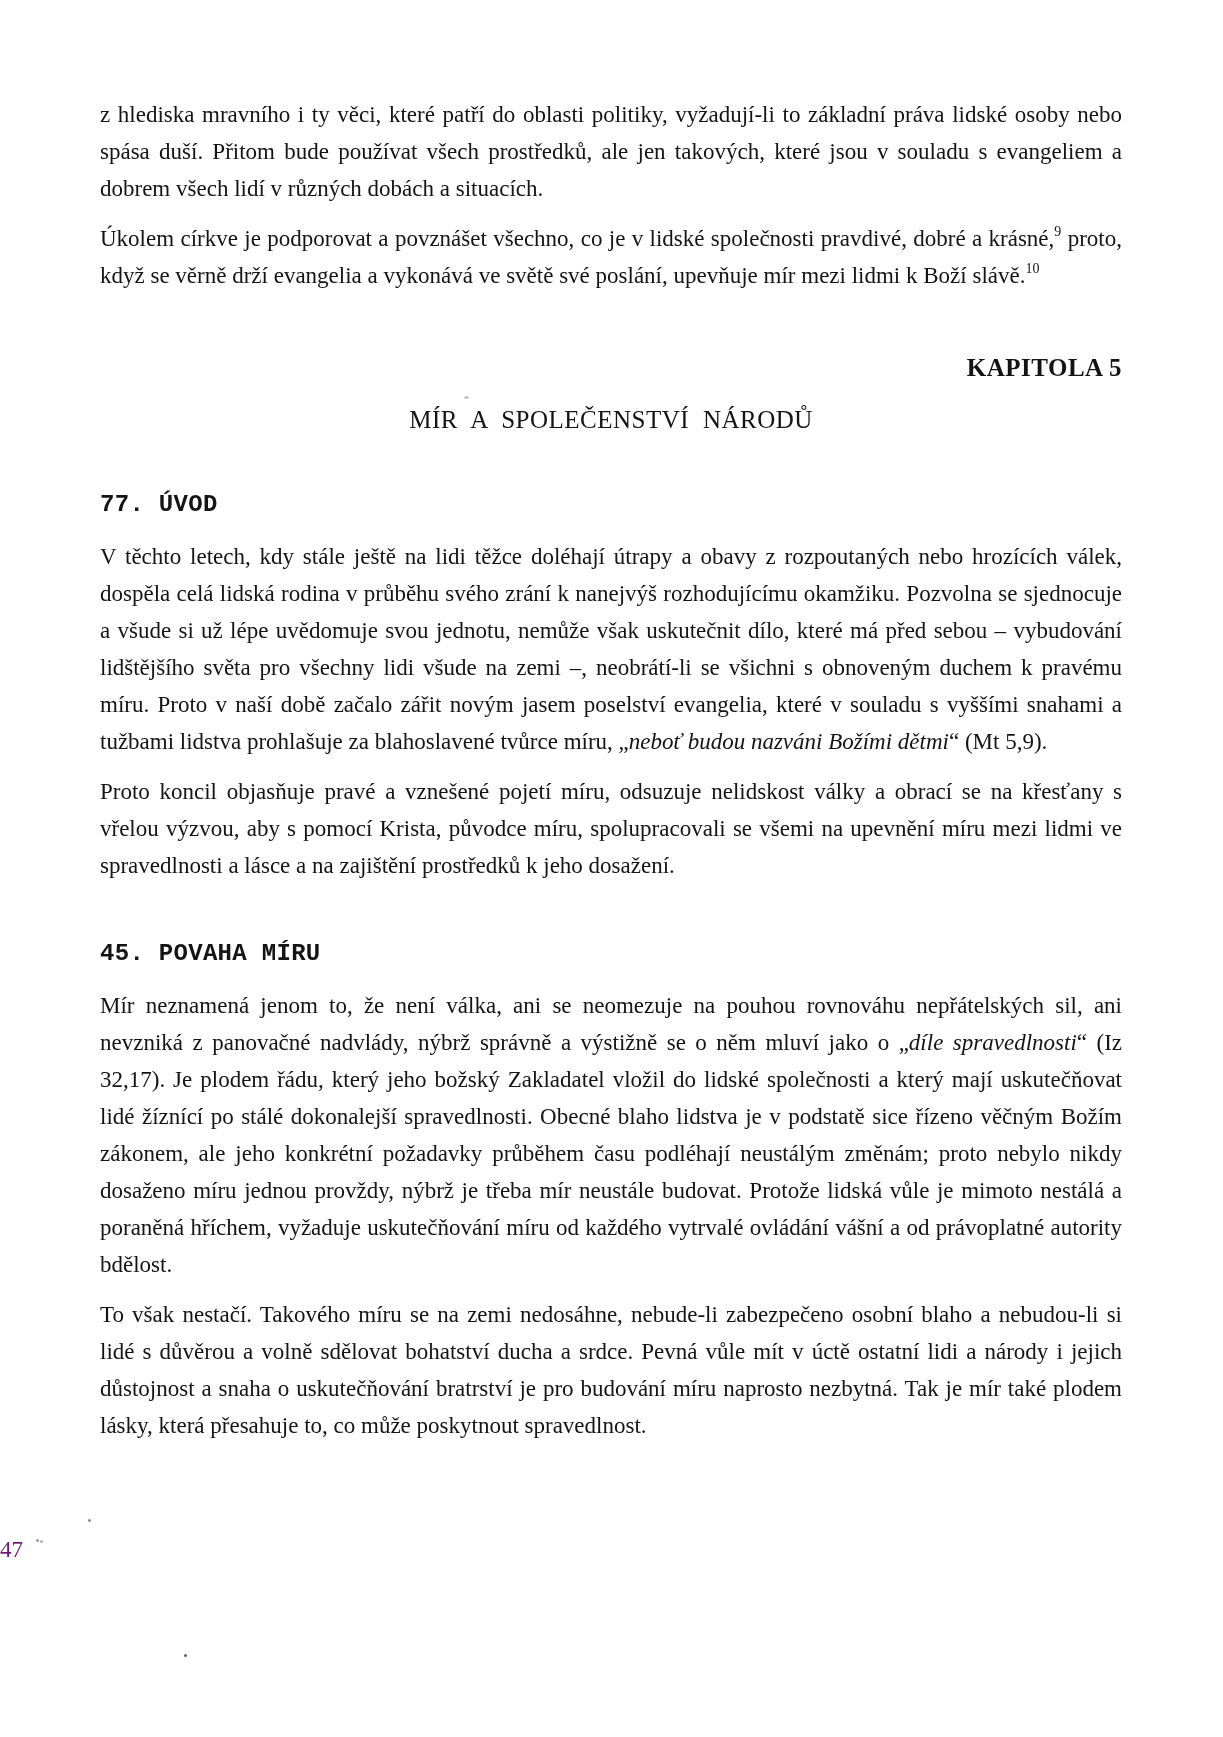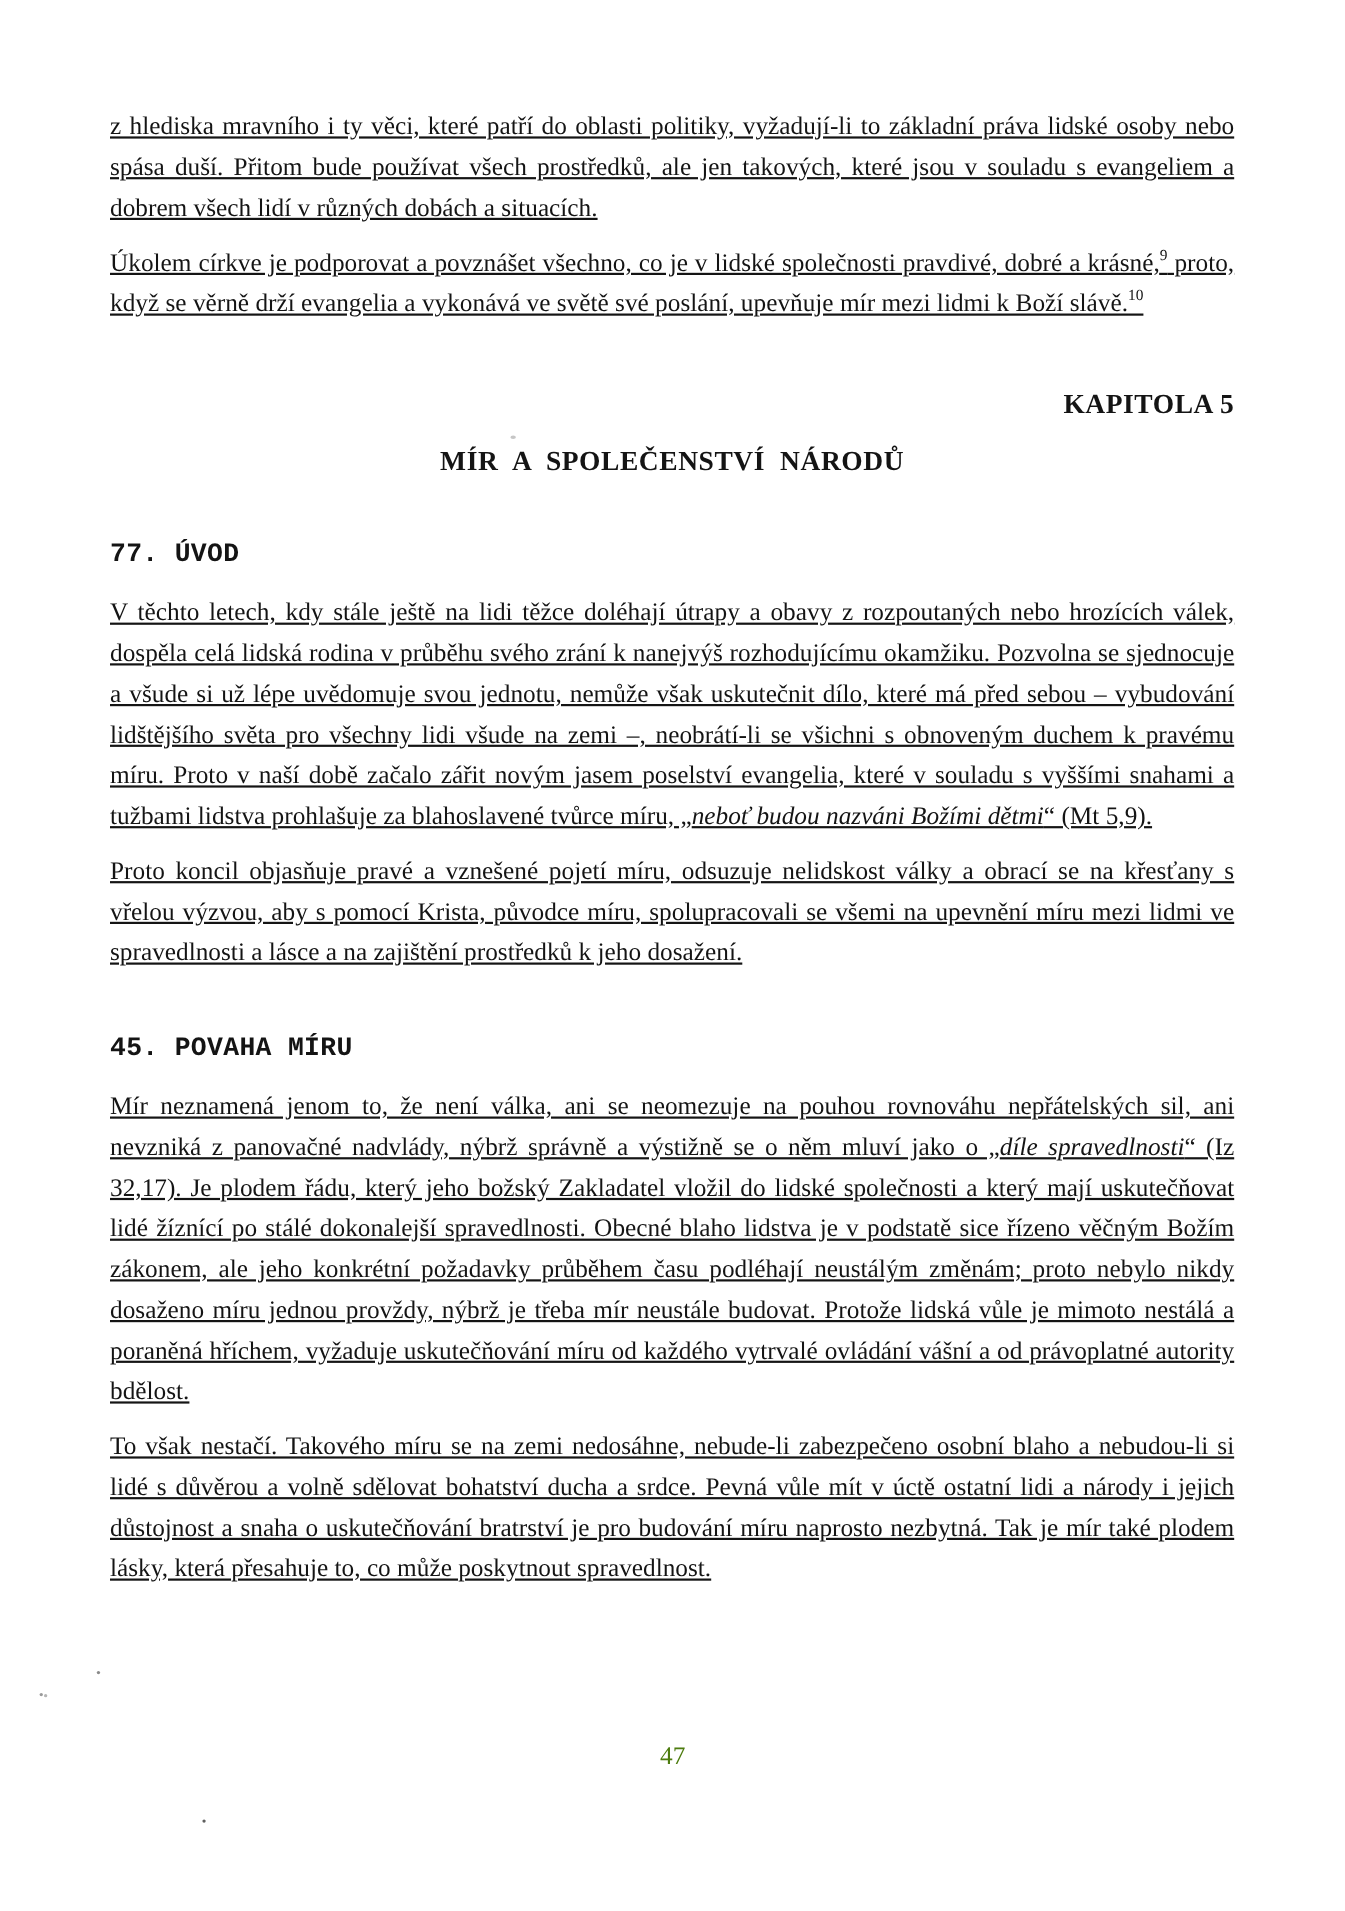--- a/index.html
+++ b/index.html
@@ -13,63 +13,62 @@
     box-sizing: border-box;
     padding: 96px 101px 0 100px;
     overflow: hidden;
   }
   .content { width: 100%; }
   p.body-para {
     margin: 0 0 13px 0;
     font-size: 23px;
     line-height: 37px;
     text-align: justify;
-    text-decoration: underline;
   }
   p.body-para sup {
     font-size: 14px;
     line-height: 0;
     vertical-align: baseline;
     position: relative;
     top: -10px;
   }
   em { font-style: italic; }
   .chapter-kicker {
     margin: 59px 0 0 0;
     text-align: right;
     font-weight: 700;
     font-size: 25px;
     line-height: 30px;
     letter-spacing: 0.5px;
   }
   .chapter-title {
     margin: 22px 0 0 0;
     text-align: center;
-    font-weight: 700;
+    font-weight: 400;
     font-size: 25px;
     line-height: 30px;
     letter-spacing: 0.5px;
     word-spacing: 7px;
   }
   .section-heading {
     margin: 56px 0 19px 0;
     font-weight: 700;
     font-size: 24px;
     line-height: 28px;
     letter-spacing: 0.3px;
     font-family: Liberation Mono, monospace;
   }
   .page-number {
     position: absolute;
-    top: 1584px;
+    top: 1537px;
     left: 0;
     right: 0;
-    text-align: center;
+    text-align: left;
     font-size: 23px;
-    color: #4d7c0f;
+    color: #701a75;
   }
   
   .artifact { position: absolute; border-radius: 50%; }
   .a1 { left: 464px; top: 396px; width: 5px; height: 3px; background: #c6c6c6; }
   .a2 { left: 88px;  top: 1519px; width: 3px; height: 3px; background: #8a8a8a; }
   .a3 { left: 36px;  top: 1539px; width: 3px; height: 3px; background: #9a9a9a;
         box-shadow: 4px 1px 0 0 #b5b5b5; }
   .a4 { left: 184px; top: 1654px; width: 3px; height: 3px; background: #5f5f5f; }
 </style>
 </head>

